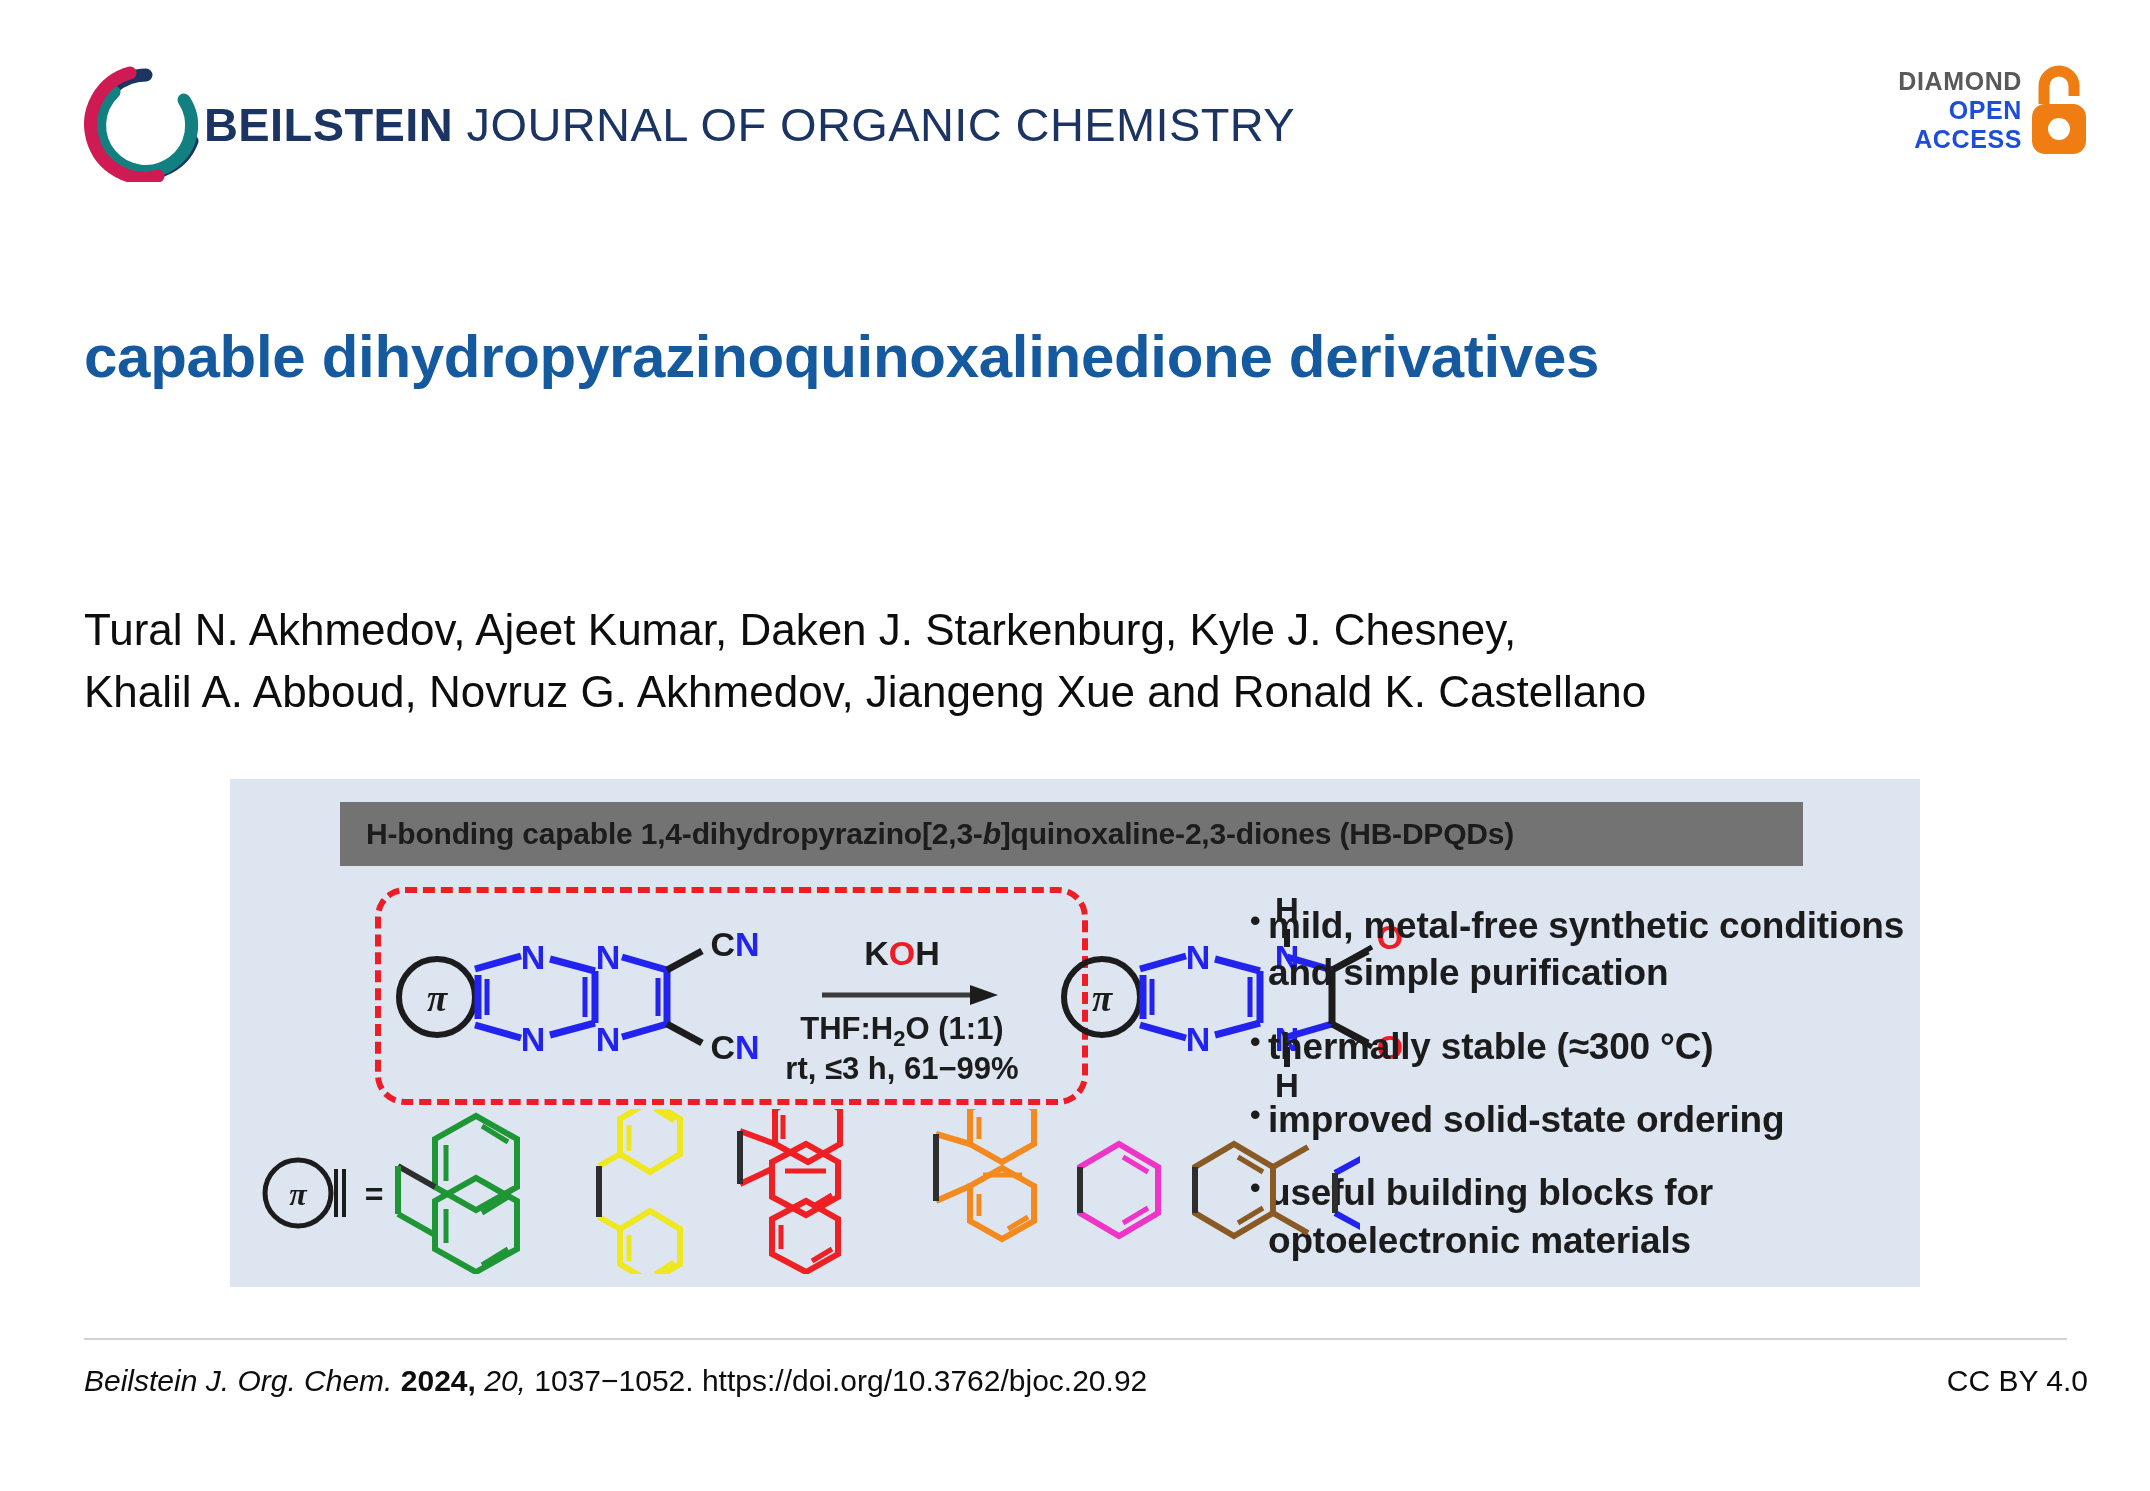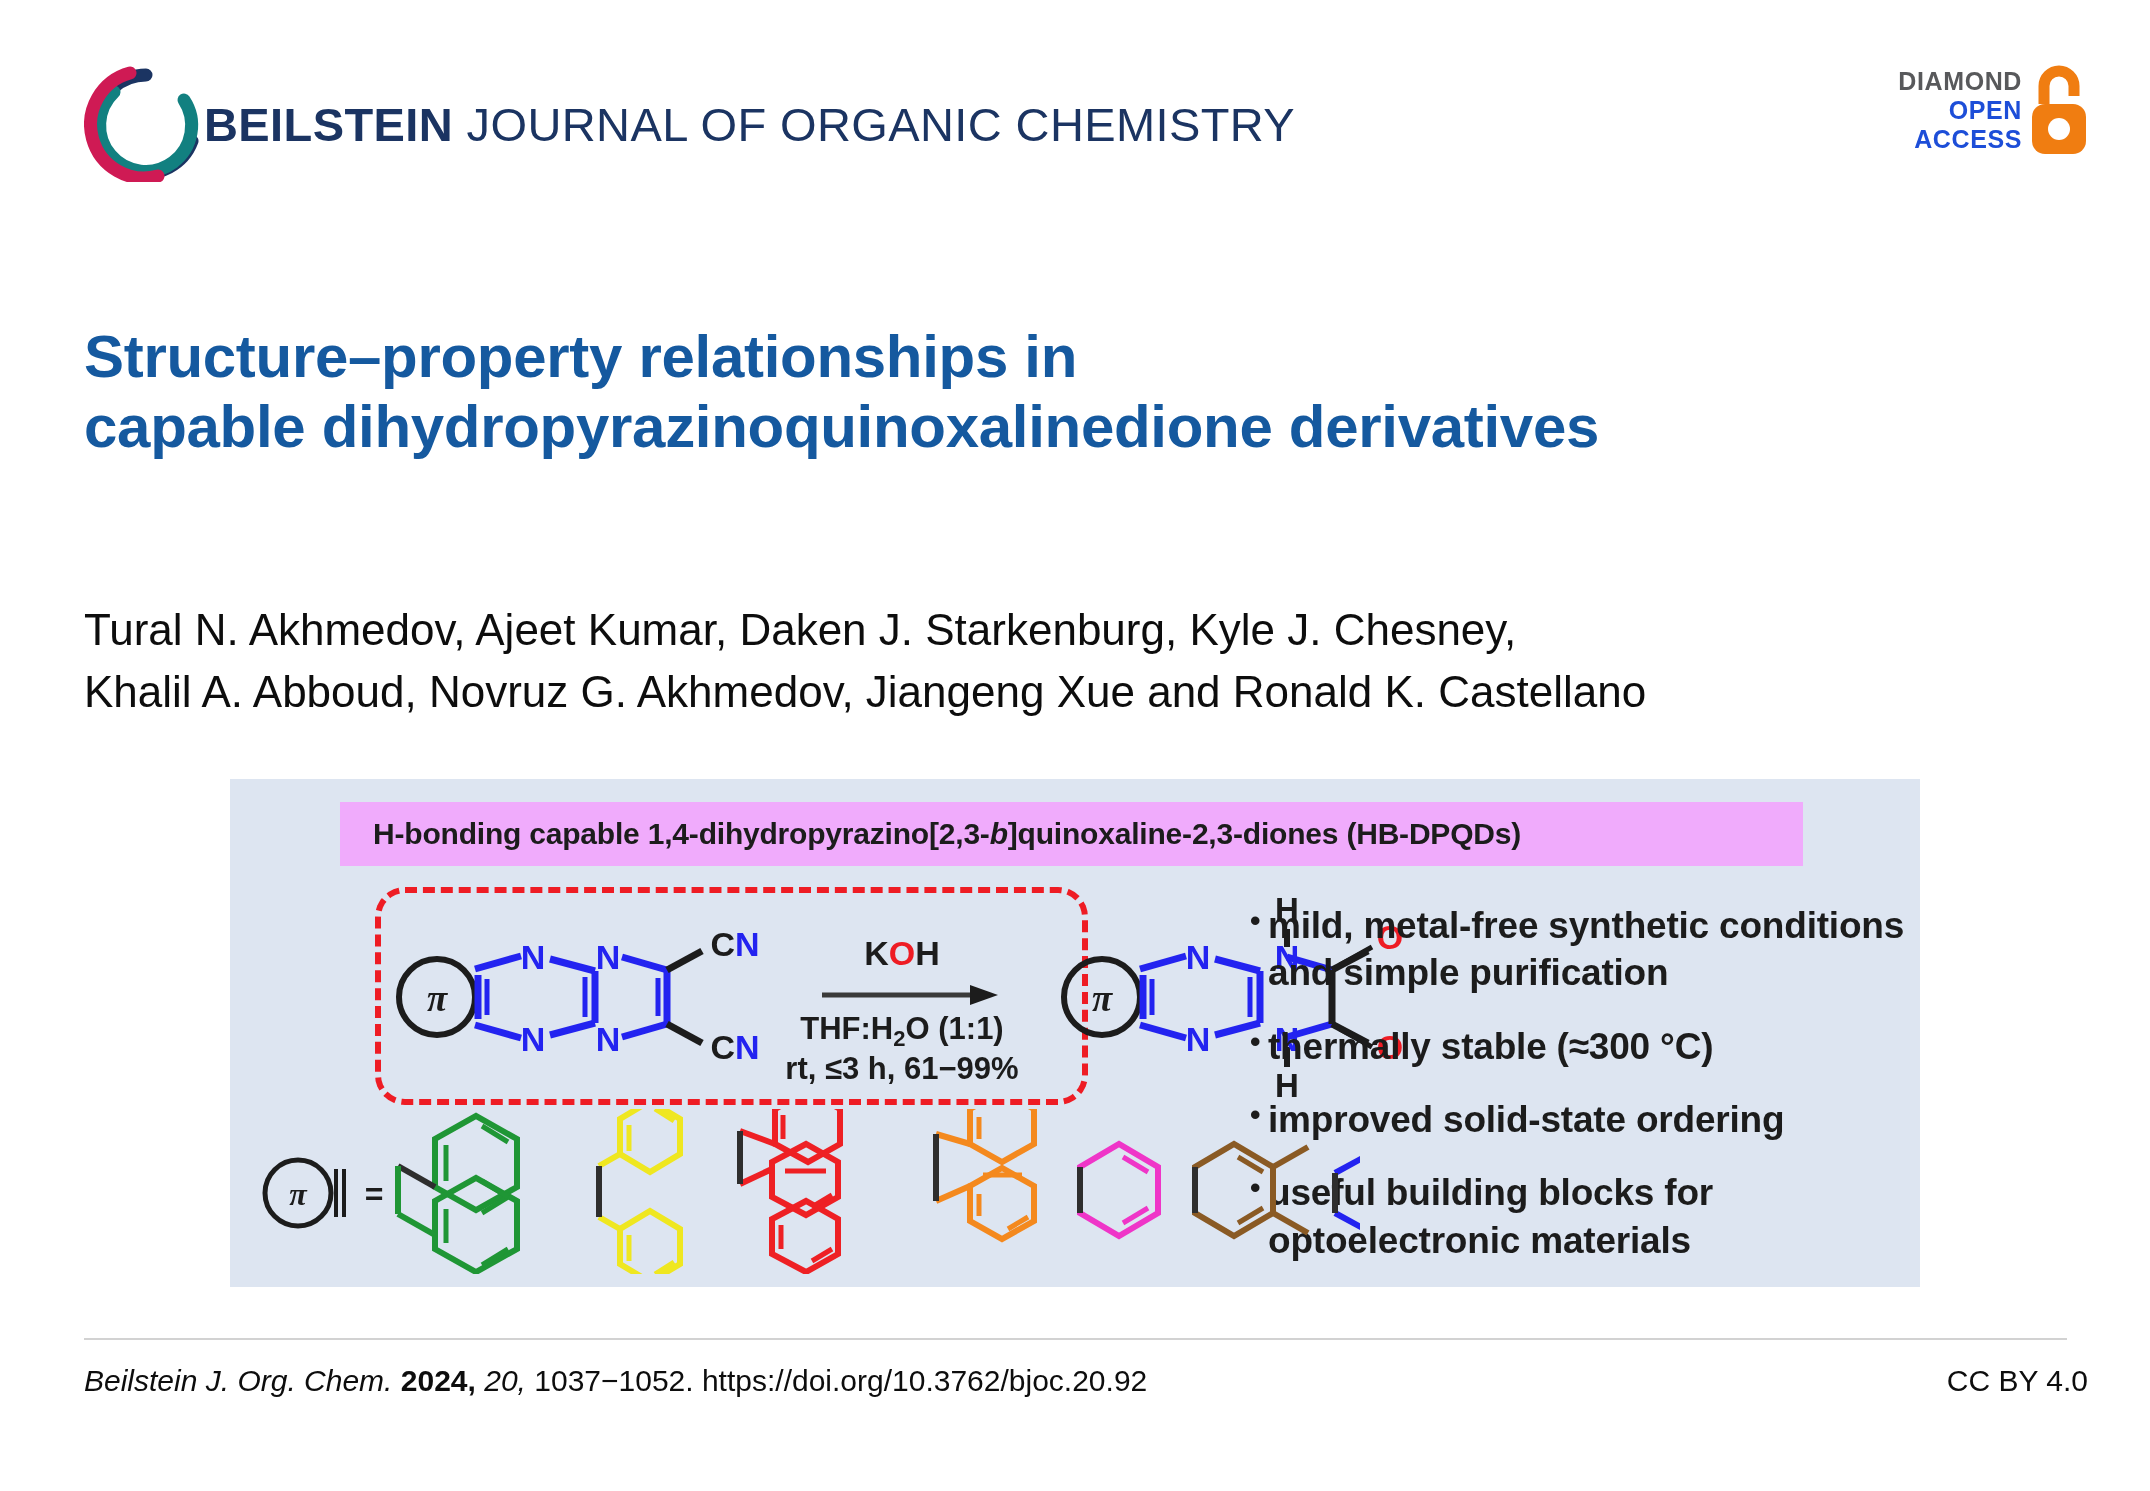--- a/index.html
+++ b/index.html
@@ -89,24 +89,24 @@
     left: 230px; top: 779px;
     width: 1690px;
     height: 508px;
     background: #dde5f1;
   }
   .ga-banner {
     position: absolute;
     left: 110px; top: 23px;
     width: 1463px;
     height: 64px;
-    background: #f0abfc;
+    background: #737373;
     display: flex;
     align-items: center;
-    padding-left: 33px;
+    padding-left: 26px;
     box-sizing: border-box;
   }
   .ga-banner-text {
     font-size: 30px;
     font-weight: 700;
     color: #1c1c1c;
     letter-spacing: -0.2px;
     white-space: nowrap;
   }
   .ga-banner-text i { font-style: italic; }
@@ -210,21 +210,20 @@
       <svg class="oa-lock" viewBox="0 0 66 96">
         <path d="M18 42 L18 24 A15 15 0 0 1 48 24 L48 34" fill="none" stroke="#f07d11" stroke-width="11"></path>
         <rect x="6" y="42" width="54" height="50" rx="13" fill="#f07d11"></rect>
         <circle cx="33" cy="67" r="11" fill="#ffffff"></circle>
       </svg>
     </span>
   </div>
 </div>
 
 <h1 class="article-title">
-  <div>Structure–property relationships in</div>
   <div>capable dihydropyrazinoquinoxalinedione derivatives</div>
 </h1>
 
 <div class="authors">
   <div>Tural N. Akhmedov, Ajeet Kumar, Daken J. Starkenburg, Kyle J. Chesney,</div>
   <div>Khalil A. Abboud, Novruz G. Akhmedov, Jiangeng Xue and Ronald K. Castellano</div>
 </div>
 
 <div class="abstract-panel">
 

